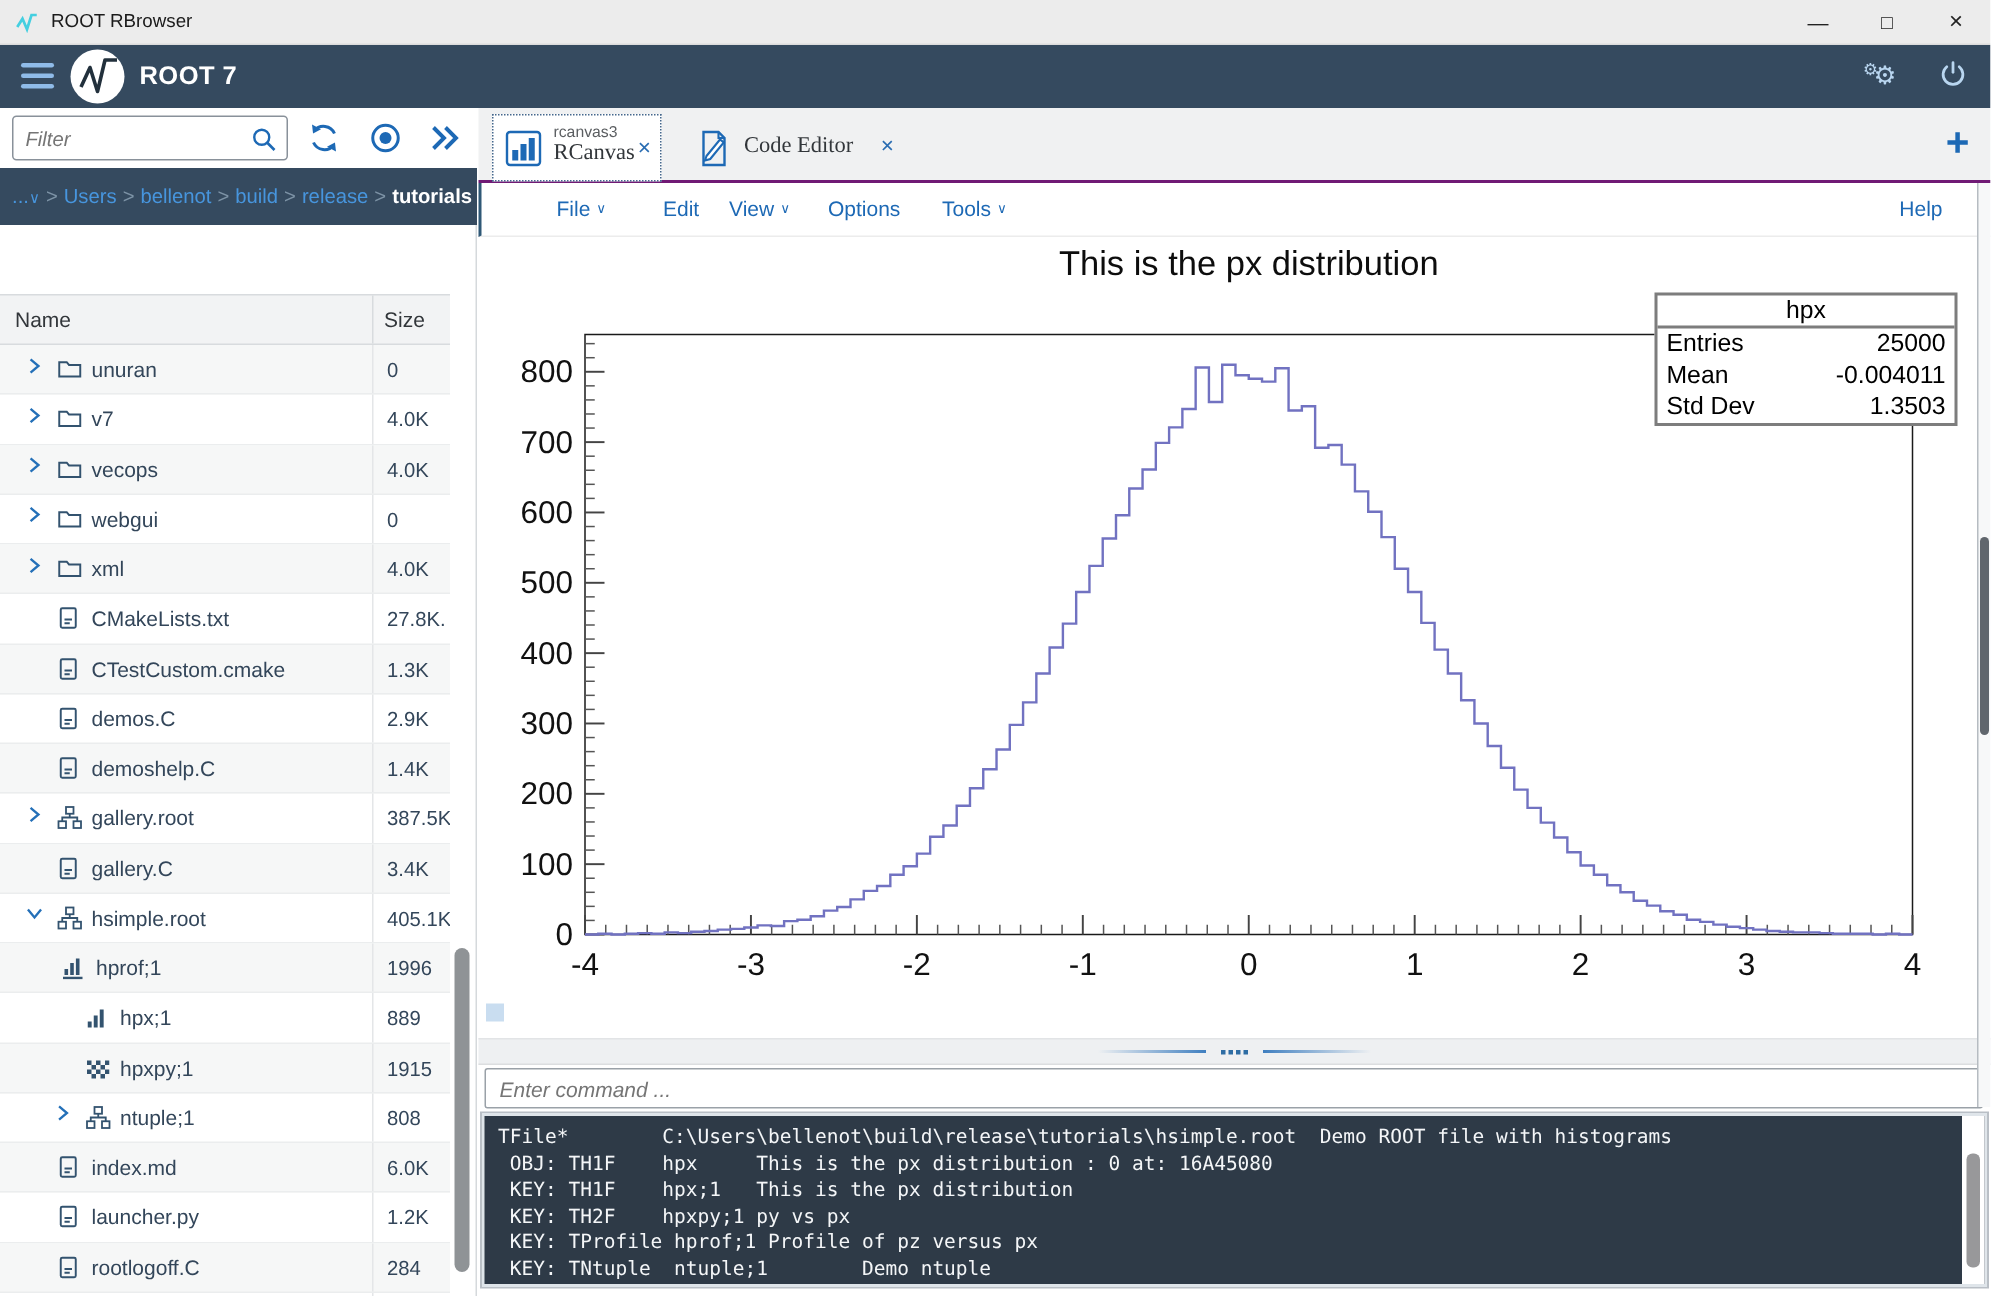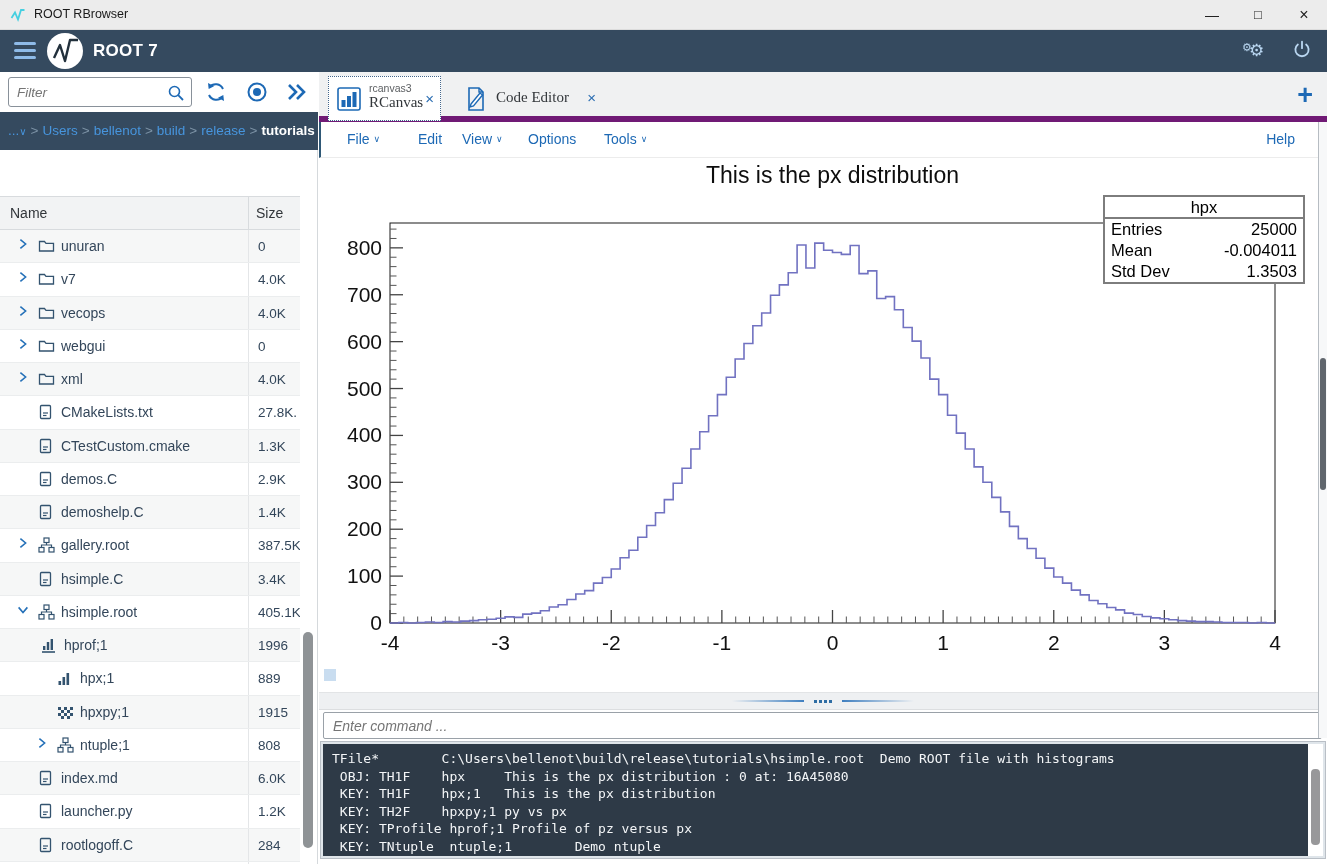--- a/index.html
+++ b/index.html
@@ -49,34 +49,34 @@
   .frow { height:33.25px; position:relative; border-bottom:1px solid #ebedee; cursor:pointer; }
   .frow:nth-child(odd) { background:#f6f7f7; }
   .frow .ncell { position:absolute; left:0; top:0; height:100%; width:248px; display:flex; align-items:center; }
   .frow .chev { width:22px; height:16px; flex:none; display:flex; align-items:center; }
   .frow .fico { width:18px; height:16px; flex:none; }
   .frow .flabel { font-size:14px; color:#33465a; margin-left:5px; white-space:nowrap; }
   .frow .scell { position:absolute; left:248px; top:0; width:52px; height:100%; border-left:1px solid #e4e6e8; font-size:13.5px; color:#33465a; line-height:33px; padding-left:9px; overflow:hidden; }
   .sb-scroll { position:absolute; left:303px; top:560px; width:10px; height:216px; background:#8f9396; border-radius:5px; cursor:pointer; }
 
   
-  .tabbar { position:absolute; left:319px; top:72px; width:1008px; height:50px; background:#f0f1f2; border-bottom:6px solid #701a75; }
+  .tabbar { position:absolute; left:319px; top:72px; width:1008px; height:50px; background:#f0f1f2; border-bottom:2px solid #701a75; }
   .tab-active { position:absolute; left:9px; top:4px; width:113px; height:45px; background:#fff; border:1px dotted #44678c; cursor:pointer; }
   .tab-active .tico { position:absolute; left:7px; top:9px; }
   .tab-active .sub { position:absolute; left:40px; top:5px; font-size:10.5px; color:#5b5e61; }
   .tab-active .ttl { position:absolute; left:40px; top:17px; font-size:15px; color:#32363a; font-family:"Liberation Serif",serif; }
   .tab-active .x { position:absolute; right:6px; top:13px; color:#2a6db2; font-size:15px; }
   .tab2 { position:absolute; left:135px; top:4px; width:150px; height:45px; cursor:pointer; }
   .tab2 .tico { position:absolute; left:7px; top:9px; }
   .tab2 .ttl { position:absolute; left:42px; top:13px; font-size:15px; color:#32363a; font-family:"Liberation Serif",serif; }
   .tab2 .x { position:absolute; right:8px; top:13px; color:#2a6db2; font-size:15px; }
   .tab-add { position:absolute; right:14px; top:8px; font-size:27px; font-weight:bold; color:#1d69b5; cursor:pointer; line-height:30px; }
 
   .menubar { position:absolute; left:319px; top:122px; width:1008px; height:36px; background:#fff; border-bottom:1px solid #ececec; border-left:2px solid #2f5876; }
-  .menubar .mi { position:absolute; top:9px; font-size:14px; color:#1d69b5; cursor:pointer; }
+  .menubar .mi { position:absolute; top:9px; font-size:14px; color:#1d69b5; cursor:pointer;margin-left:24px; }
   .menubar .mi .c { font-size:9px; padding-left:4px; vertical-align:2px; }
   .menubar .help { position:absolute; right:32px; top:9px; font-size:14px; color:#1d69b5; cursor:pointer; }
 
   .canvas-region { position:absolute; left:320px; top:158px; width:1007px; height:510px; background:#fff; }
   .chart-title { position:absolute; left:70px; top:4px; width:885px; text-align:center; font-size:23px; color:#0d0d0d; }
   .statsbox { position:absolute; left:783px; top:37px; width:202px; height:89px; background:#fff; border:2px solid #7d7d7d; font-size:16.5px; color:#000; }
   .statsbox .sb-title { height:22px; text-align:center; border-bottom:2px solid #7d7d7d; line-height:21px; }
   .statsbox .sb-row { height:21px; position:relative; }
   .statsbox .sb-row .l { position:absolute; left:6px; top:1px; }
   .statsbox .sb-row .v { position:absolute; right:6px; top:1px; }
@@ -303,21 +303,21 @@
             <div class="scell">387.5K</div>
           </div>
           <div class="frow">
             <div class="ncell" style="padding-left:16px">
               <span class="chev"></span>
               <span class="fico"><svg width="15" height="16" viewBox="0 0 15 16">
                   <rect x="2.5" y="1.5" width="10" height="13" rx="1" fill="none" stroke="#33536f" stroke-width="1.3"></rect>
                   <line x1="5" y1="9" x2="10" y2="9" stroke="#33536f" stroke-width="1.2"></line>
                   <line x1="5" y1="11.5" x2="8.5" y2="11.5" stroke="#33536f" stroke-width="1.2"></line>
                 </svg></span>
-              <span class="flabel">hsimple.C</span>
+              <span class="flabel">gallery.C</span>
             </div>
             <div class="scell">3.4K</div>
           </div>
           <div class="frow">
             <div class="ncell" style="padding-left:16px">
               <span class="chev">
                 <span><svg width="14" height="14" viewBox="0 0 16 16">
                     <polyline points="3,5 8,11 13,5" fill="none" stroke="#2470b8" stroke-width="1.8"></polyline>
                   </svg></span>
               </span>

